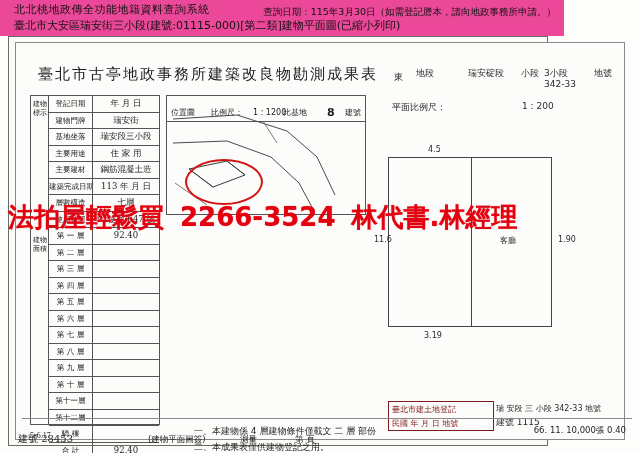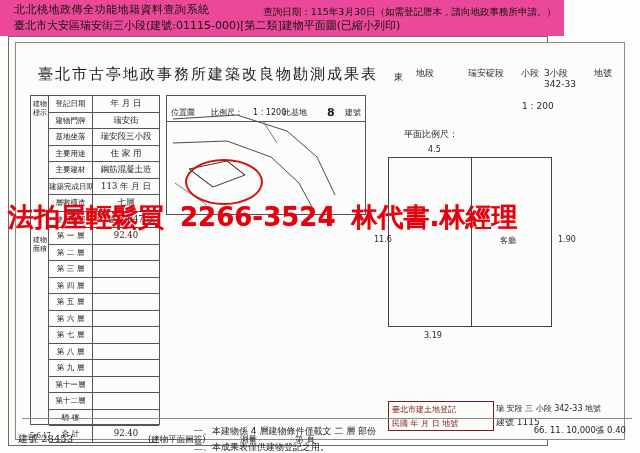--- a/index.html
+++ b/index.html
@@ -252,20 +252,24 @@
           <div class="lrow">
               <div class="lbl">第 七 層</div>
               <div class="val"></div>
             </div>
           <div class="lrow">
               <div class="lbl">第 八 層</div>
               <div class="val"></div>
             </div>
           <div class="lrow">
               <div class="lbl">第 九 層</div>
+              <div class="val"></div>
+            </div>
+          <div class="lrow">
+              <div class="lbl">第 十 層</div>
               <div class="val"></div>
             </div>
           <div class="lrow">
               <div class="lbl">第十一層</div>
               <div class="val"></div>
             </div>
           <div class="lrow">
               <div class="lbl">第十二層</div>
               <div class="val"></div>
             </div>
@@ -299,21 +303,21 @@
             <line x1="22" y1="56" x2="46" y2="74" stroke="#3a3a3a" stroke-width="0.8"></line>
             <line x1="60" y1="48" x2="78" y2="62" stroke="#3a3a3a" stroke-width="0.8"></line>
             <line x1="8" y1="70" x2="40" y2="92" stroke="#5a5a5a" stroke-width="0.8"></line>
             <line x1="96" y1="8" x2="110" y2="30" stroke="#5a5a5a" stroke-width="0.8"></line>
           </svg>
           <div class="ellipse"></div>
         </div>
       </div>
 
       <div class="rplan">
-        <div class="note" style="left:32px;top:6px;margin-top:27px;">平面比例尺：</div>
+        <div class="note" style="left:20px;top:6px;">平面比例尺：</div>
         <div class="note" style="left:150px;top:6px;">1 : 200</div>
         <div class="rbox"></div>
         <div class="rbox2"></div>
         <div class="note s" style="left:56px;top:50px;">4.5</div>
         <div class="note s" style="left:2px;top:140px;">11.6</div>
         <div class="note s" style="left:186px;top:140px;">1.90</div>
         <div class="note s" style="left:52px;top:236px;">3.19</div>
         <div class="note s" style="left:128px;top:140px;">客廳</div>
       </div>
 

